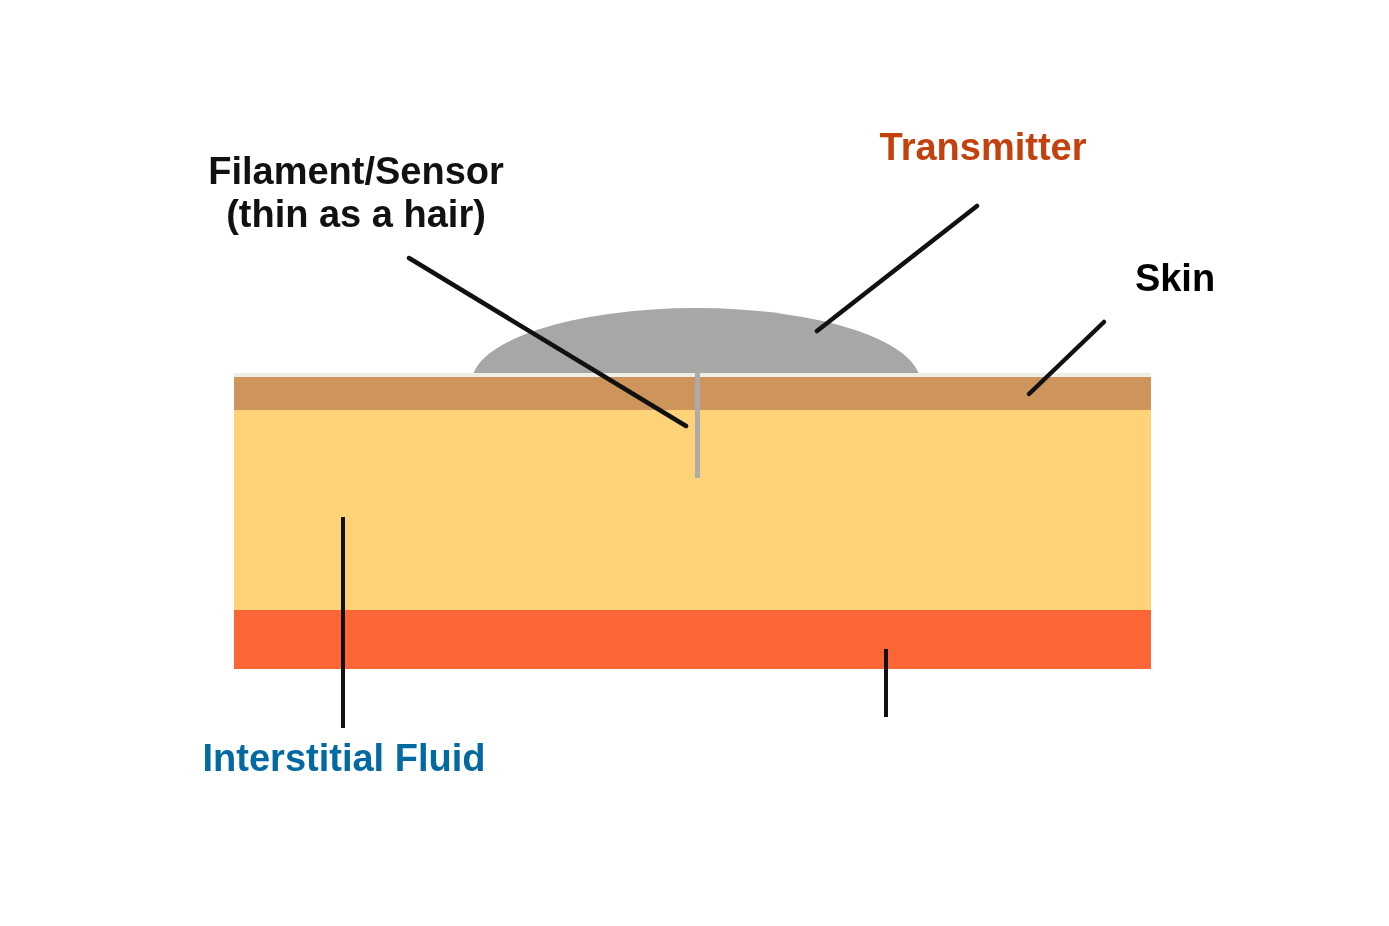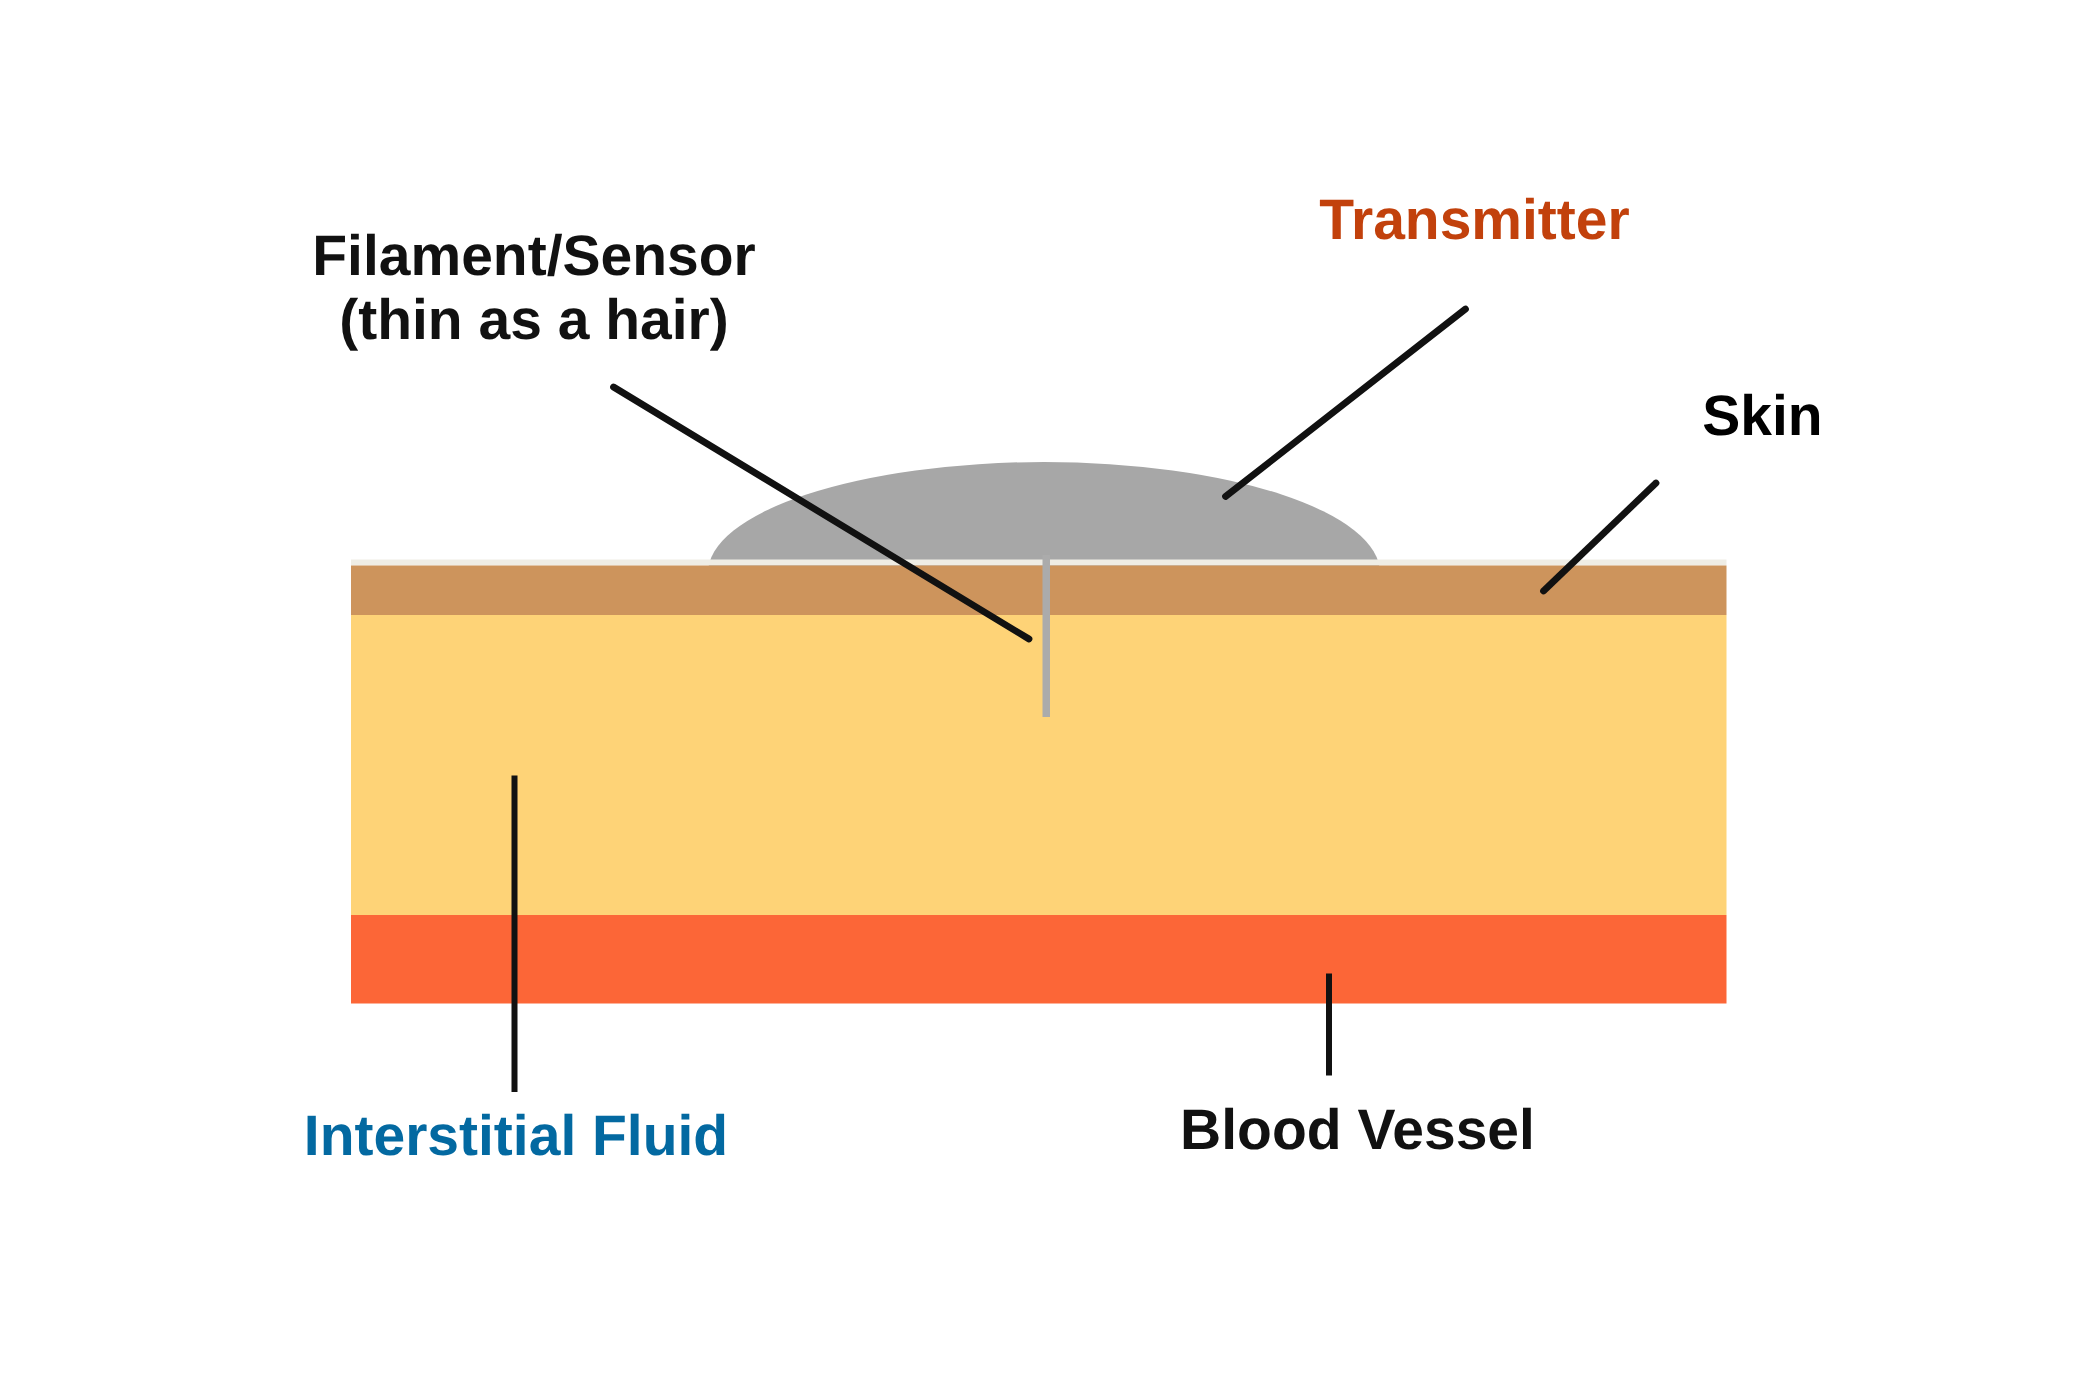--- a/index.html
+++ b/index.html
@@ -68,15 +68,14 @@
     <div>Filament/Sensor</div>
     <div>(thin as a hair)</div>
   </div>
 
   <div class="label" style="left: 983px; top: 126px; color: #c2410c;">Transmitter</div>
 
   <div class="label" style="left: 1127px; top: 257px; color: #000000; margin-left: 48px;">Skin</div>
 
   <div class="label" style="left: 344px; top: 737px; color: #0369a1;">Interstitial Fluid</div>
 
-  <div class="label" style="left: 905px; top: 733px; color: rgb(17, 17, 17);">Blood Vessel</div>
 
 </div>
 
 </body></html>

